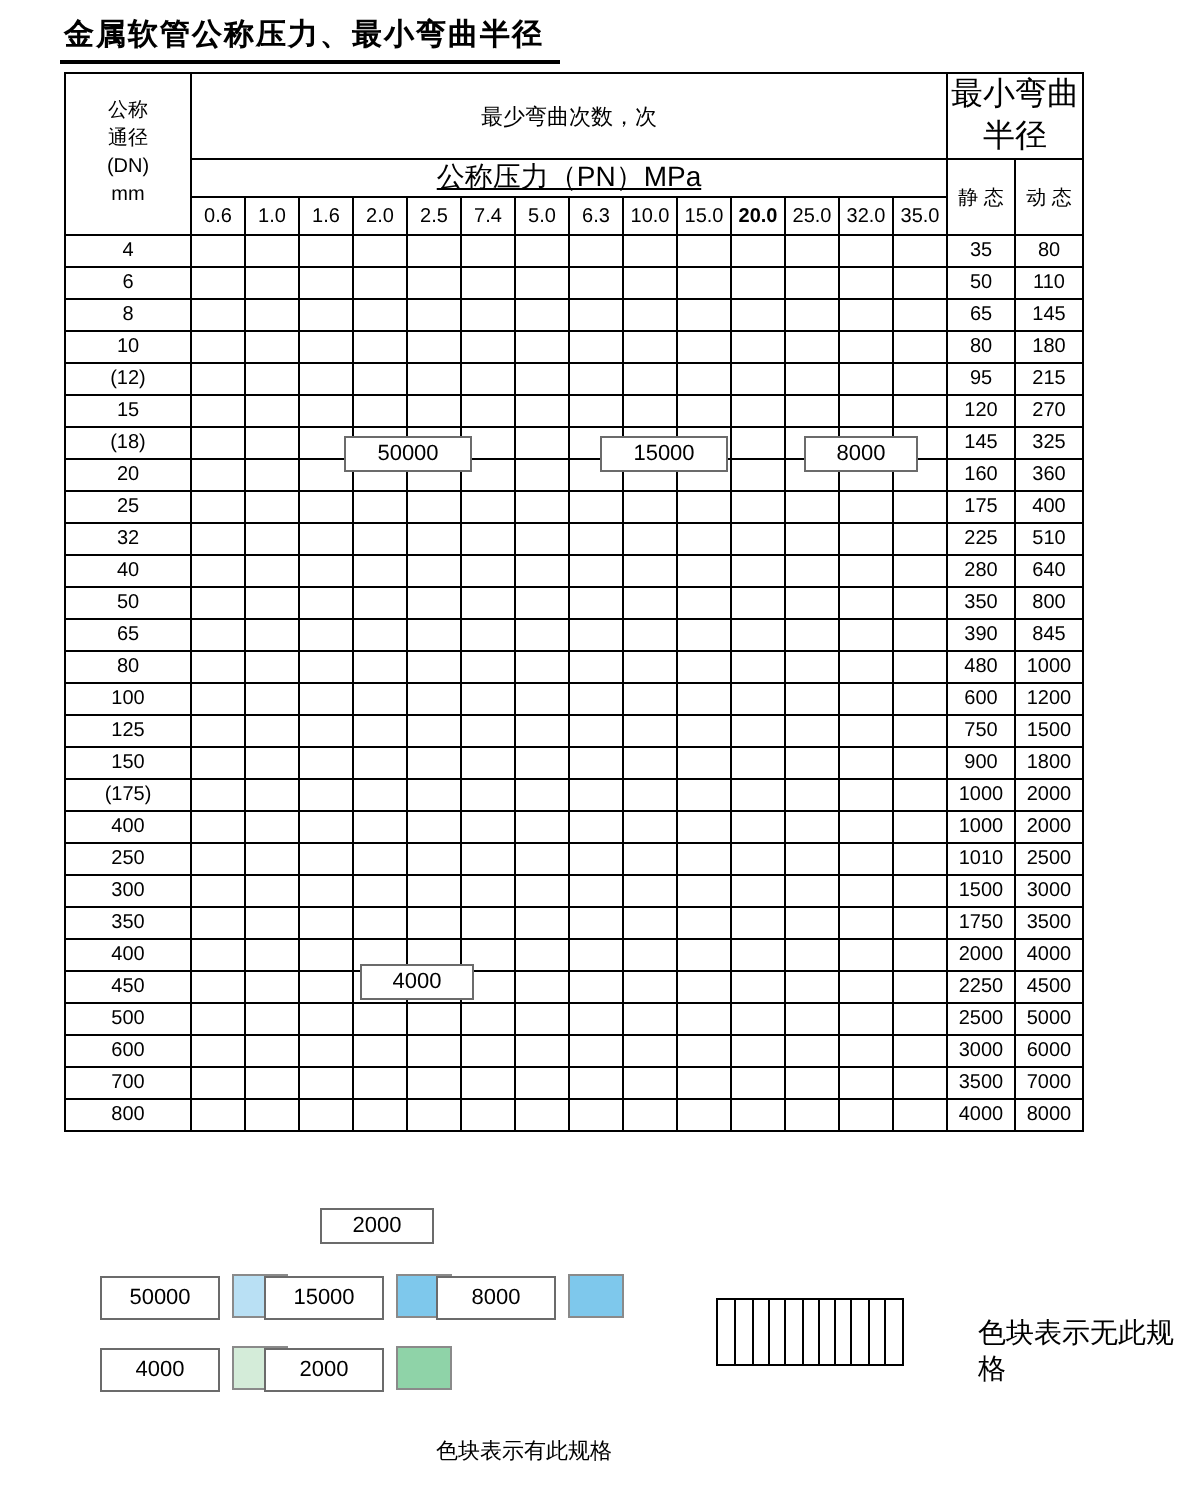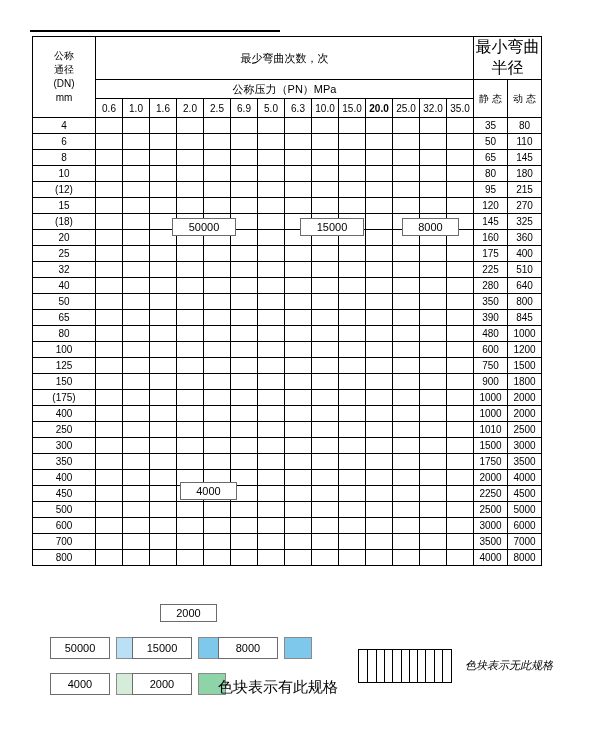--- a/index.html
+++ b/index.html
@@ -63,64 +63,65 @@
     border:1px solid #8a8a8a;margin-left:6px;
   }
 
   .hatch-box{
     position:absolute;left:358px;top:649px;
     width:92px;height:32px;border:1px solid #000;background:#fff;
   }
   .hatch-box i{
     position:absolute;top:0;width:1px;height:32px;background:#000;
   }
-  .hatch-label{position:absolute;left:465px;top:658px;font-size:11px;font-style:italic;}
+  .hatch-label{position:absolute;left:489px;top:658px;font-size:14px;}
 
   .lgl-1{position:absolute;left:50px;top:637px;}
   .lgl-2{position:absolute;left:132px;top:637px;}
   .lgl-3{position:absolute;left:218px;top:637px;}
   .lgl-4{position:absolute;left:50px;top:673px;}
   .lgl-5{position:absolute;left:132px;top:673px;}
-  .lgl-txt{position:absolute;left:218px;top:678px;font-size:15px;}
+  .lgl-txt{position:absolute;left:218px;top:718px;font-size:11px;}
 
   .sw{display:inline-block;width:58px;height:20px;border:1px solid #6b6b6b;
       line-height:20px;text-align:center;font-size:11px;}
 </style>
 </head>
 <body>
 
 <div class="page">
 
+  <div class="title">金属软管公称压力、最小弯曲半径</div>
   <div class="title-underline"></div>
 
   <div class="tbl-wrap">
     <table class="main">
       <thead>
         <tr>
           <td class="dn-head" rowspan="3">
             <div>公称</div>
             <div>通径</div>
             <div>(DN)</div>
             <div>mm</div>
           </td>
           <td class="hdr" colspan="14" style="height:18px;font-size:11px;">最少弯曲次数，次</td>
           <td class="hdr" colspan="2" style="height:18px;font-size:16px;">最小弯曲半径</td>
         </tr>
         <tr>
-          <td class="hdr" colspan="14" style="height:18px;font-size:11px;">公称压力（PN）MPa</td>
+          <td class="hdr" colspan="14" style="height:18px;font-size:14px;text-decoration:underline;">公称压力（PN）MPa</td>
           <td class="rcell-head" rowspan="2">静 态</td>
           <td class="rcell-head" rowspan="2">动 态</td>
         </tr>
         <tr id="press-head-row">
             <td class="pcell hdr" style="height: 18px;">0.6</td>
             <td class="pcell hdr" style="height: 18px;">1.0</td>
             <td class="pcell hdr" style="height: 18px; margin-top: 20px;">1.6</td>
             <td class="pcell hdr" style="height: 18px;">2.0</td>
             <td class="pcell hdr" style="height: 18px;">2.5</td>
-            <td class="pcell hdr" style="height: 18px;">6.9</td>
+            <td class="pcell hdr" style="height: 18px;">7.4</td>
             <td class="pcell hdr" style="height: 18px;">5.0</td>
             <td class="pcell hdr" style="height: 18px;">6.3</td>
             <td class="pcell hdr" style="height: 18px;">10.0</td>
             <td class="pcell hdr" style="height: 18px;">15.0</td>
             <td class="pcell hdr" style="height: 18px; font-weight: bold;">20.0</td>
             <td class="pcell hdr" style="height: 18px;">25.0</td>
             <td class="pcell hdr" style="height: 18px;">32.0</td>
             <td class="pcell hdr" style="height: 18px;">35.0</td>
           </tr>
       </thead>

